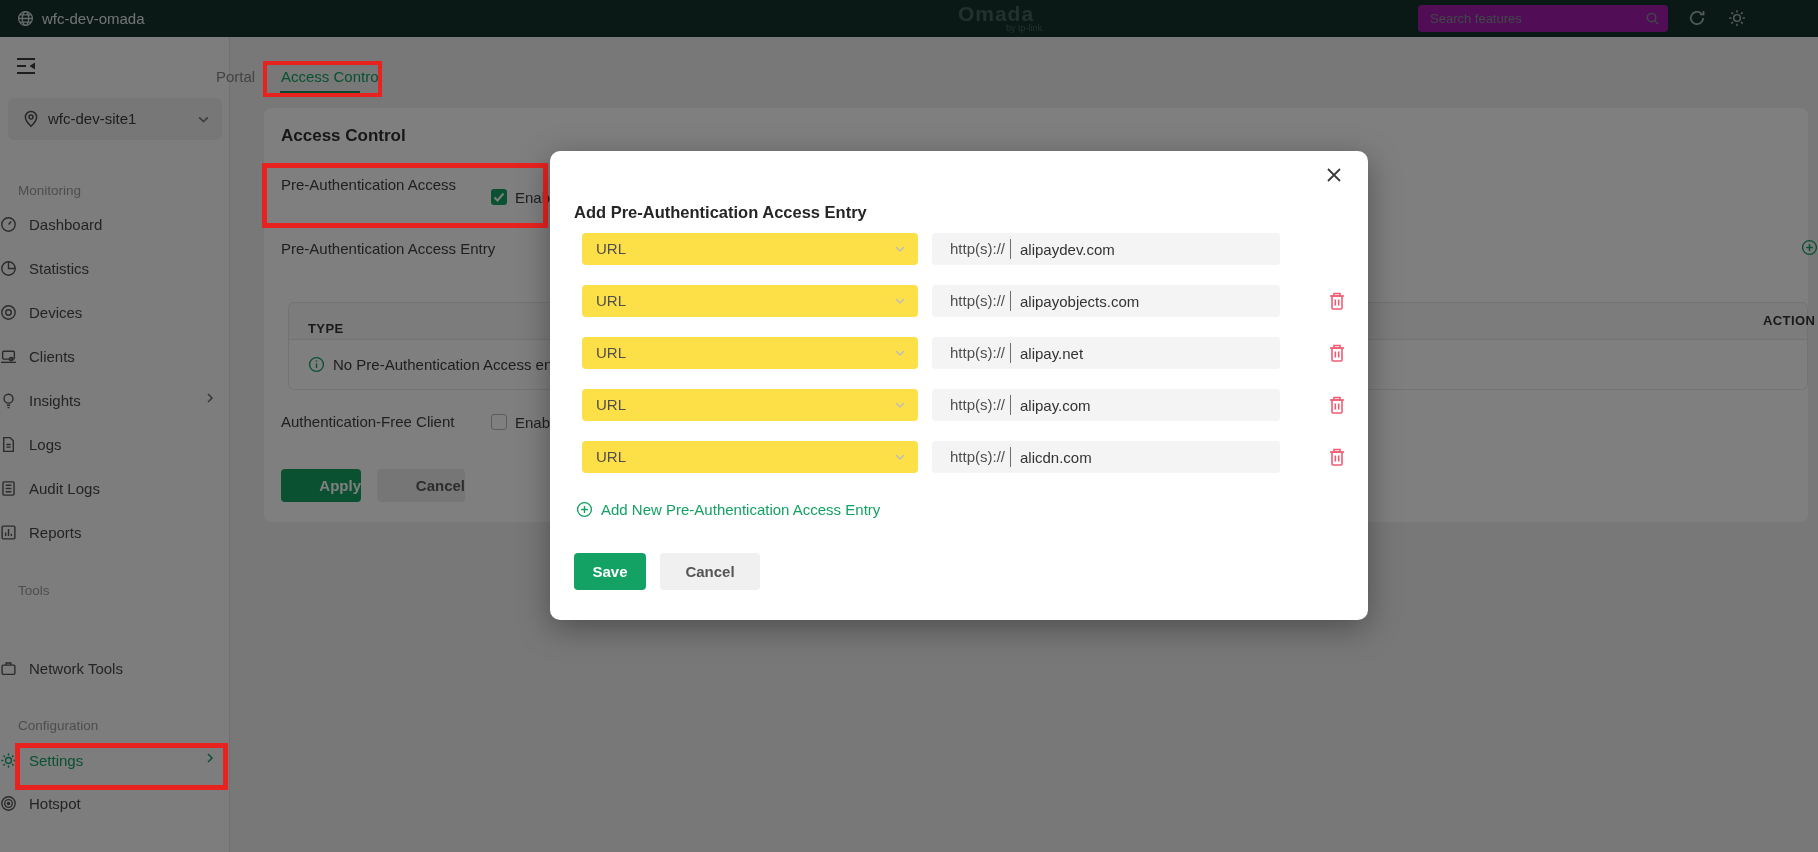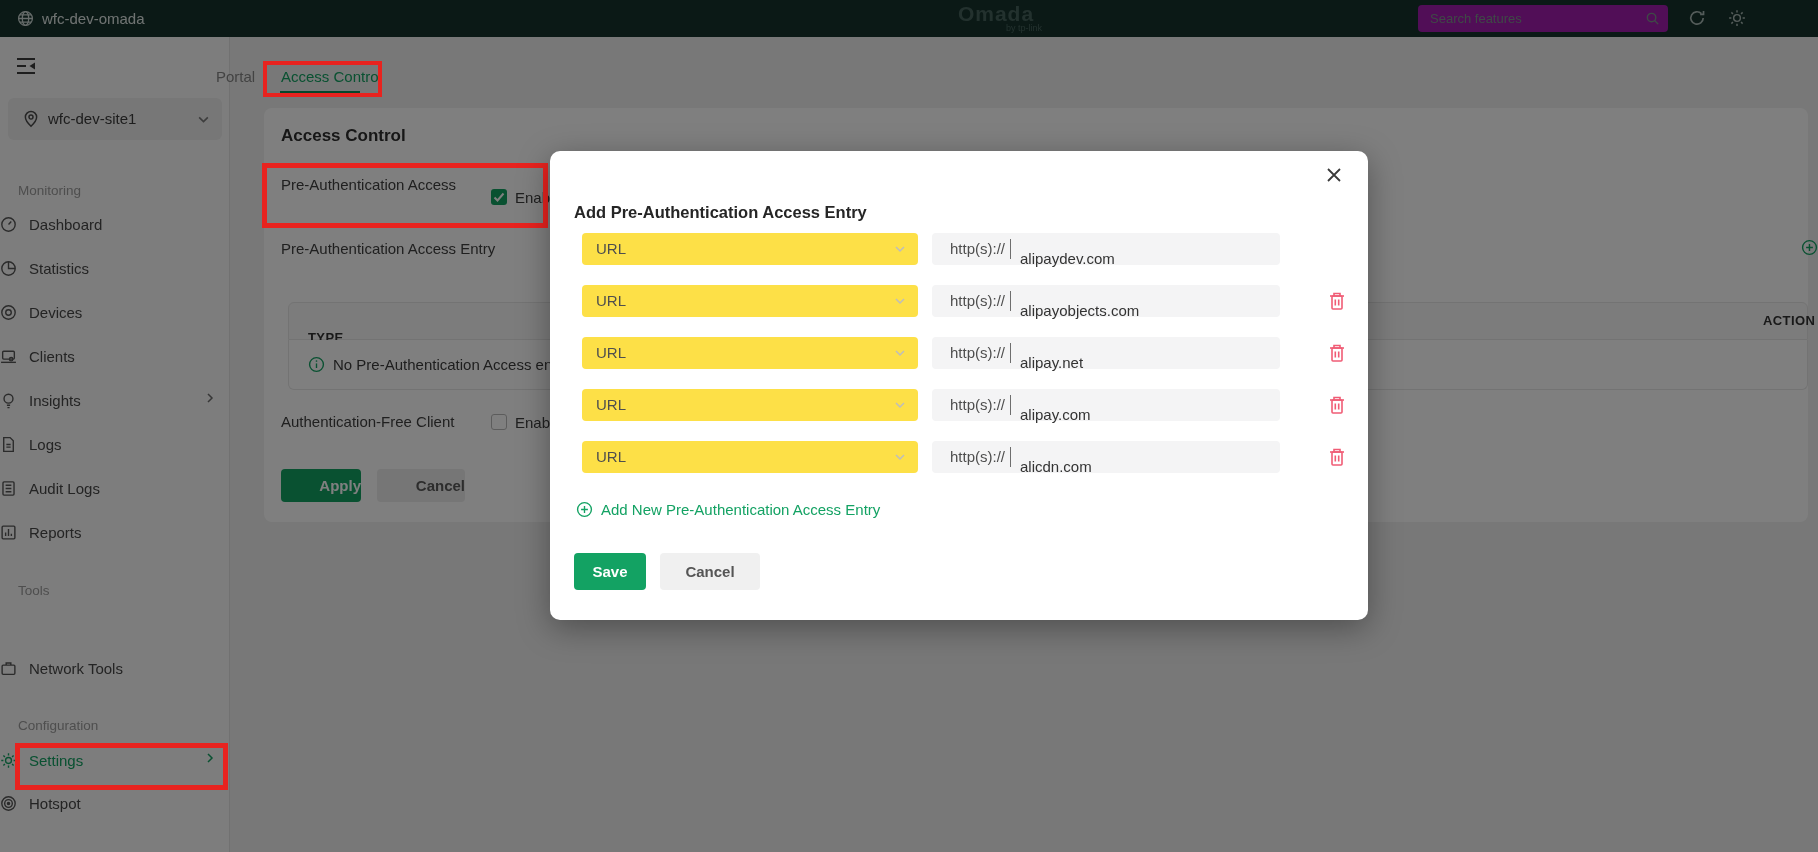--- a/index.html
+++ b/index.html
@@ -45,21 +45,21 @@
   .tab-underline { position:absolute; left:280px; top:91px; width:80px; height:3px; background:#0f8f57; z-index:1; }
   .card { position:absolute; left:264px; top:108px; width:1544px; height:414px; background:#ffffff; border-radius:8px; z-index:1; }
   .h-access { position:absolute; left:281px; top:126px; font-size:17px; font-weight:bold; color:#2f2f2f; z-index:1; }
   .form-label { position:absolute; left:281px; font-size:15px; color:#414141; z-index:1; }
   .cb { position:absolute; width:16px; height:16px; border-radius:3px; z-index:1; cursor:pointer; }
   .cb.checked { background:#13a263; }
   .cb.unchecked { background:#ffffff; border:1px solid #b9b9b9; }
   .cb-label { position:absolute; font-size:15px; color:#414141; z-index:1; }
   .list-add { position:absolute; left:1801px; top:239px; width:17px; height:17px; color:#13a263; z-index:1; cursor:pointer; }
   .tbl-head { position:absolute; left:288px; top:302px; width:1520px; height:38px; background:#f8f8f8; border:1px solid #e7e7e7; border-radius:6px 6px 0 0; z-index:1; }
-  .tbl-head .th-type { position:absolute; left:19px; top:17px; height:36px; line-height:36px; font-size:13px; font-weight:bold; letter-spacing:.4px; color:#333;text-align:right; }
+  .tbl-head .th-type { position:absolute; left:19px; top:8px; height:36px; line-height:36px; font-size:13px; font-weight:bold; letter-spacing:.4px; color:#333;text-align:right; }
   .tbl-head .th-action { position:absolute; left:1474px; top:0; height:36px; line-height:36px; font-size:13px; font-weight:bold; letter-spacing:.4px; color:#333; }
   .tbl-empty { position:absolute; left:288px; top:340px; width:1520px; height:50px; background:#fff; border:1px solid #e7e7e7; border-top:none; border-radius:0 0 6px 6px; z-index:1; }
   .tbl-empty .info-ic { position:absolute; left:19px; top:16px; width:17px; height:17px; color:#13a263; }
   .tbl-empty .msg { position:absolute; left:44px; top:0; height:50px; line-height:50px; font-size:15px; color:#3d3d3d; }
   .btn { position:absolute; border-radius:4px; font-size:15px; font-weight:bold; text-align:right; cursor:pointer; z-index:1; }
   .btn.apply { left:281px; top:469px; width:80px; height:33px; line-height:33px; background:#13a263; color:#fff; }
   .btn.cancel-main { left:377px; top:469px; width:88px; height:33px; line-height:33px; background:#ececec; color:#5a5a5a; }
 
   
   .overlay { position:absolute; inset:0; background:rgba(0,0,0,0.5); z-index:10; }
@@ -74,21 +74,21 @@
   .modal { position:absolute; left:550px; top:151px; width:818px; height:469px; background:#fff; border-radius:10px; box-shadow:0 8px 32px rgba(0,0,0,.35); z-index:30; }
   .modal-title { position:absolute; left:24px; top:16px; font-size:16.5px; font-weight:bold; color:#262626;margin-top:36px; }
   .modal-close { position:absolute; right:24px; top:14px; width:20px; height:20px; color:#3a3a3a; cursor:pointer; }
   .m-row { position:absolute; left:32px; width:754px; height:32px; }
   .m-select { position:absolute; left:0; top:0; width:336px; height:32px; background:#fde047; border-radius:4px; cursor:pointer; }
   .m-select .val { position:absolute; left:14px; top:0; height:32px; line-height:32px; font-size:15px; color:#4e4e4e; }
   .m-select .chev { position:absolute; right:12px; top:10px; width:12px; height:12px; color:#bdbdbd; }
   .m-url { position:absolute; left:350px; top:0; width:348px; height:32px; background:#f4f4f5; border-radius:4px; }
   .m-url .prefix { position:absolute; left:18px; top:0; height:32px; line-height:32px; font-size:15px; color:#4e4e4e; }
   .m-url .div { position:absolute; left:78px; top:6px; width:1px; height:20px; background:#6e6e6e; }
-  .m-url input { position:absolute; left:88px; top:9px; width:250px; height:32px; border:none; outline:none; background:transparent; font-size:15px; color:#333; font-family:"Liberation Sans", sans-serif; }
+  .m-url input { position:absolute; left:88px; top:0; width:250px; height:32px; border:none; outline:none; background:transparent; font-size:15px; color:#333; font-family:"Liberation Sans", sans-serif; }
   .m-trash { position:absolute; left:746px; top:6px; width:18px; height:20px; color:#f05c75; cursor:pointer; }
   .m-add { position:absolute; left:26px; top:349px; height:18px; display:flex; align-items:center; cursor:pointer; color:#13a263; }
   .m-add .plus { width:17px; height:17px; margin-right:8px; }
   .m-add .txt { font-size:15px; }
   .m-btn { position:absolute; top:402px; height:37px; line-height:37px; border-radius:4px; font-size:15px; font-weight:bold; text-align:center; cursor:pointer; }
   .m-btn.save { left:24px; width:72px; background:#13a263; color:#fff; }
   .m-btn.cancel { left:110px; width:100px; background:#f0f0f0; color:#555; }
 </style>
 </head>
 <body>

